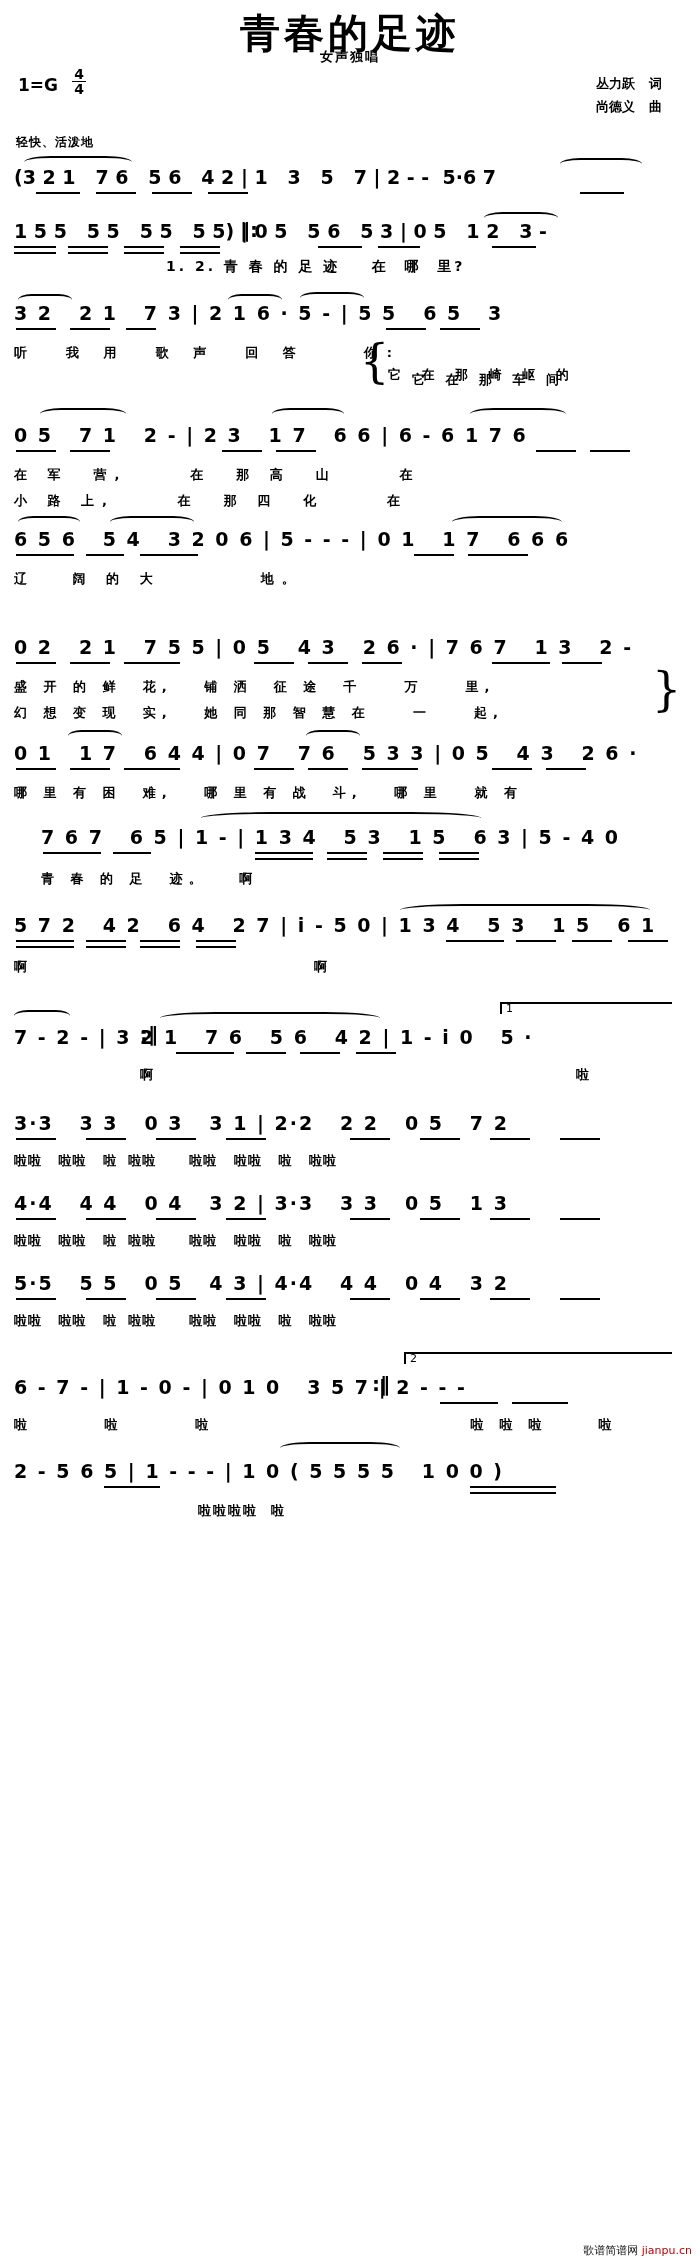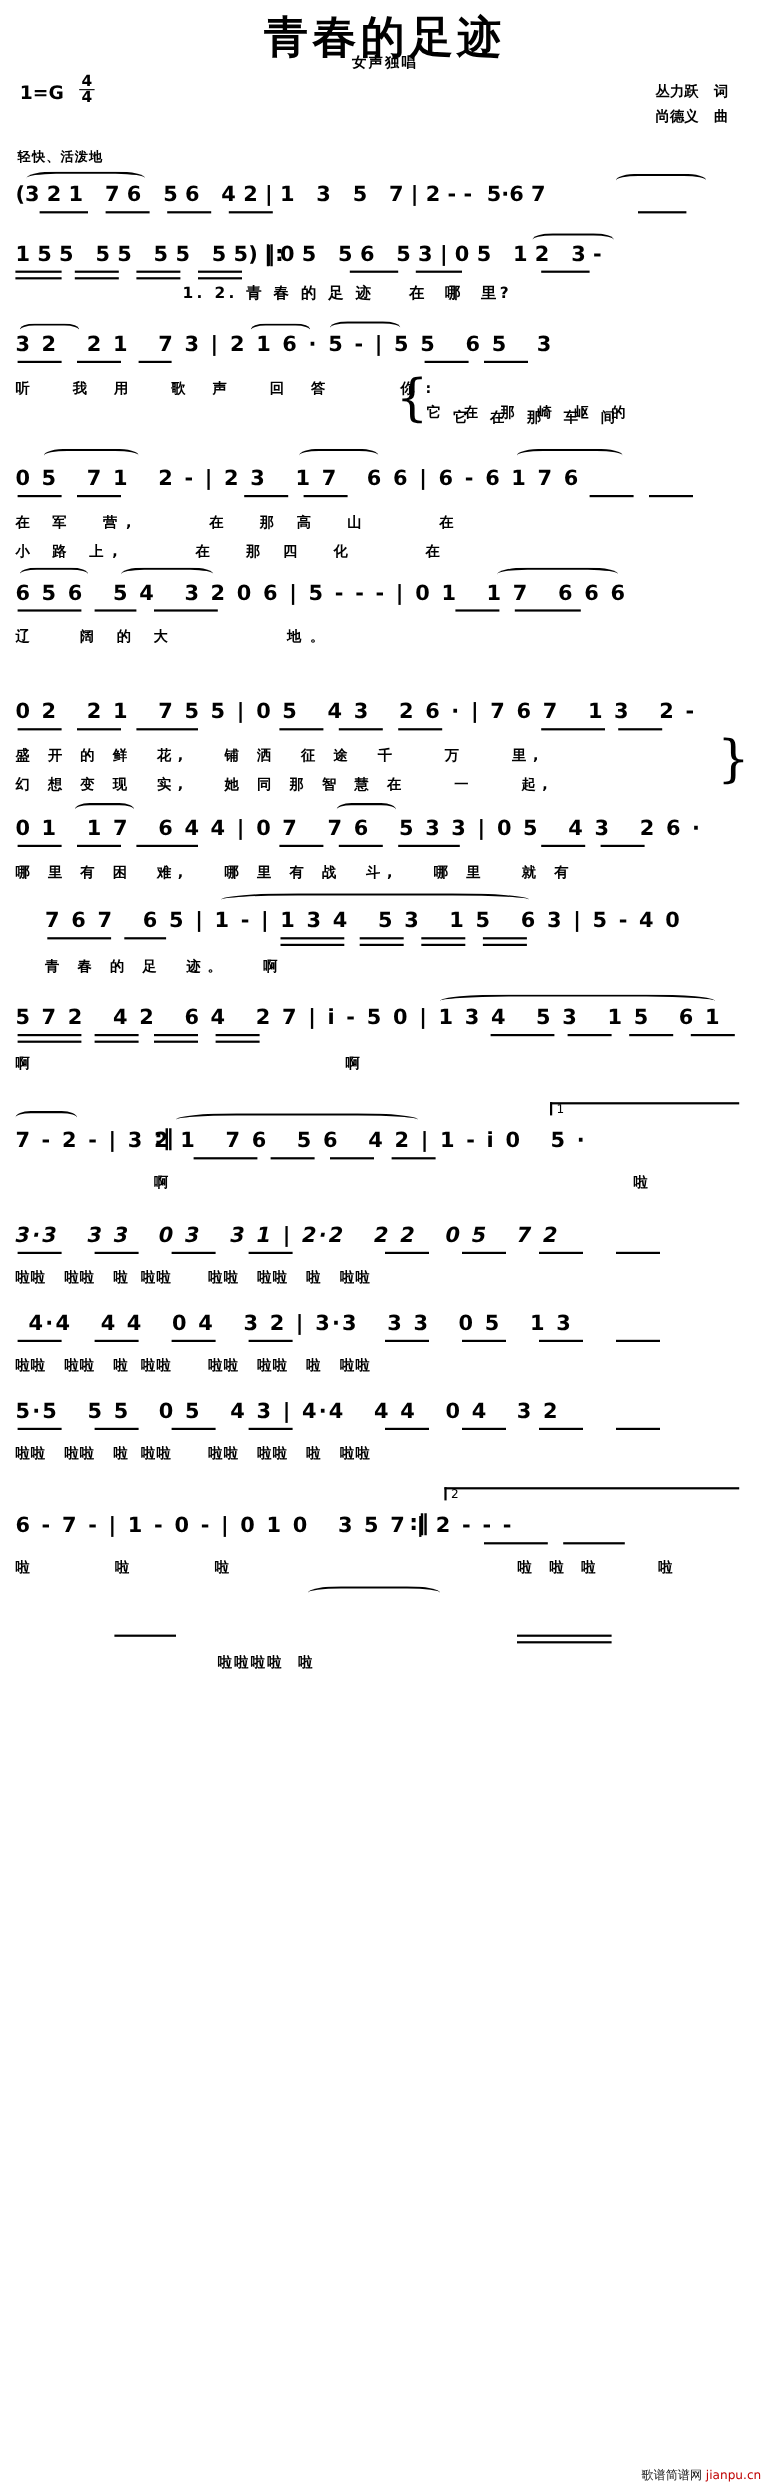--- a/index.html
+++ b/index.html
@@ -279,34 +279,34 @@
     <div class="rep" style="left:140px; top:22px;">:‖</div>
     <div class="beam" style="left:176px; top:52px; width:58px;"></div>
     <div class="beam" style="left:246px; top:52px; width:40px;"></div>
     <div class="beam" style="left:300px; top:52px; width:40px;"></div>
     <div class="beam" style="left:356px; top:52px; width:40px;"></div>
     <div class="lyr" style="left:140px; top:66px;">啊</div>
     <div class="lyr" style="left:576px; top:66px;">啦</div>
   </div>
 
   <div class="sys" style="top:1102px; height:70px;">
-    <div class="notes" style="left:14px; top:10px; letter-spacing:2px;font-style:italic;">3·3   3 3   0 3   3 1 | 2·2   2 2   0 5   7 2</div>
+    <div class="notes" style="left:14px; top:10px; letter-spacing:2px;">3·3   3 3   0 3   3 1 | 2·2   2 2   0 5   7 2</div>
     <div class="beam" style="left:16px; top:36px; width:40px;"></div>
     <div class="beam" style="left:86px; top:36px; width:40px;"></div>
     <div class="beam" style="left:156px; top:36px; width:40px;"></div>
     <div class="beam" style="left:226px; top:36px; width:40px;"></div>
     <div class="beam" style="left:350px; top:36px; width:40px;"></div>
     <div class="beam" style="left:420px; top:36px; width:40px;"></div>
     <div class="beam" style="left:490px; top:36px; width:40px;"></div>
     <div class="beam" style="left:560px; top:36px; width:40px;"></div>
     <div class="lyr" style="left:14px; top:50px; letter-spacing:1px;">啦啦   啦啦   啦  啦啦      啦啦   啦啦   啦   啦啦</div>
   </div>
 
   <div class="sys" style="top:1182px; height:70px;">
-    <div class="notes" style="left:14px; top:10px; letter-spacing:2px;margin-left:12px;">4·4   4 4   0 4   3 2 | 3·3   3 3   0 5   1 3</div>
+    <div class="notes" style="left:14px; top:10px; letter-spacing:2px;">4·4   4 4   0 4   3 2 | 3·3   3 3   0 5   1 3</div>
     <div class="beam" style="left:16px; top:36px; width:40px;"></div>
     <div class="beam" style="left:86px; top:36px; width:40px;"></div>
     <div class="beam" style="left:156px; top:36px; width:40px;"></div>
     <div class="beam" style="left:226px; top:36px; width:40px;"></div>
     <div class="beam" style="left:350px; top:36px; width:40px;"></div>
     <div class="beam" style="left:420px; top:36px; width:40px;"></div>
     <div class="beam" style="left:490px; top:36px; width:40px;"></div>
     <div class="beam" style="left:560px; top:36px; width:40px;"></div>
     <div class="lyr" style="left:14px; top:50px; letter-spacing:1px;">啦啦   啦啦   啦  啦啦      啦啦   啦啦   啦   啦啦</div>
   </div>
@@ -330,20 +330,21 @@
     </div>
     <div class="notes" style="left:14px; top:28px; letter-spacing:2px;">6 - 7 - | 1 - 0 - | 0 1 0   3 5 7 | 2 - - -</div>
     <div class="rep" style="left:372px; top:24px;">:‖</div>
     <div class="beam" style="left:440px; top:54px; width:58px;"></div>
     <div class="beam" style="left:512px; top:54px; width:56px;"></div>
     <div class="lyr" style="left:14px; top:68px; letter-spacing:16px;">啦   啦   啦            啦啦啦  啦</div>
   </div>
 
   <div class="sys" style="top:1440px; height:90px;">
     <div class="slur" style="left:280px; top:2px; width:120px;"></div>
+    <div class="notes" style="left:14px; top:20px; letter-spacing:2px;">2 - 5 6 5 | 1 - - - | 1 0 ( 5 5 5 5   1 0 0 )</div>
     <div class="beam" style="left:104px; top:46px; width:56px;"></div>
     <div class="beam" style="left:470px; top:46px; width:86px;"></div>
     <div class="beam" style="left:470px; top:52px; width:86px;"></div>
     <div class="lyr" style="left:198px; top:62px; letter-spacing:2px;">啦啦啦啦  啦</div>
   </div>
 
   <div class="footer">
     <span>歌谱简谱网</span>
     <span class="red">jianpu.cn</span>
   </div>

